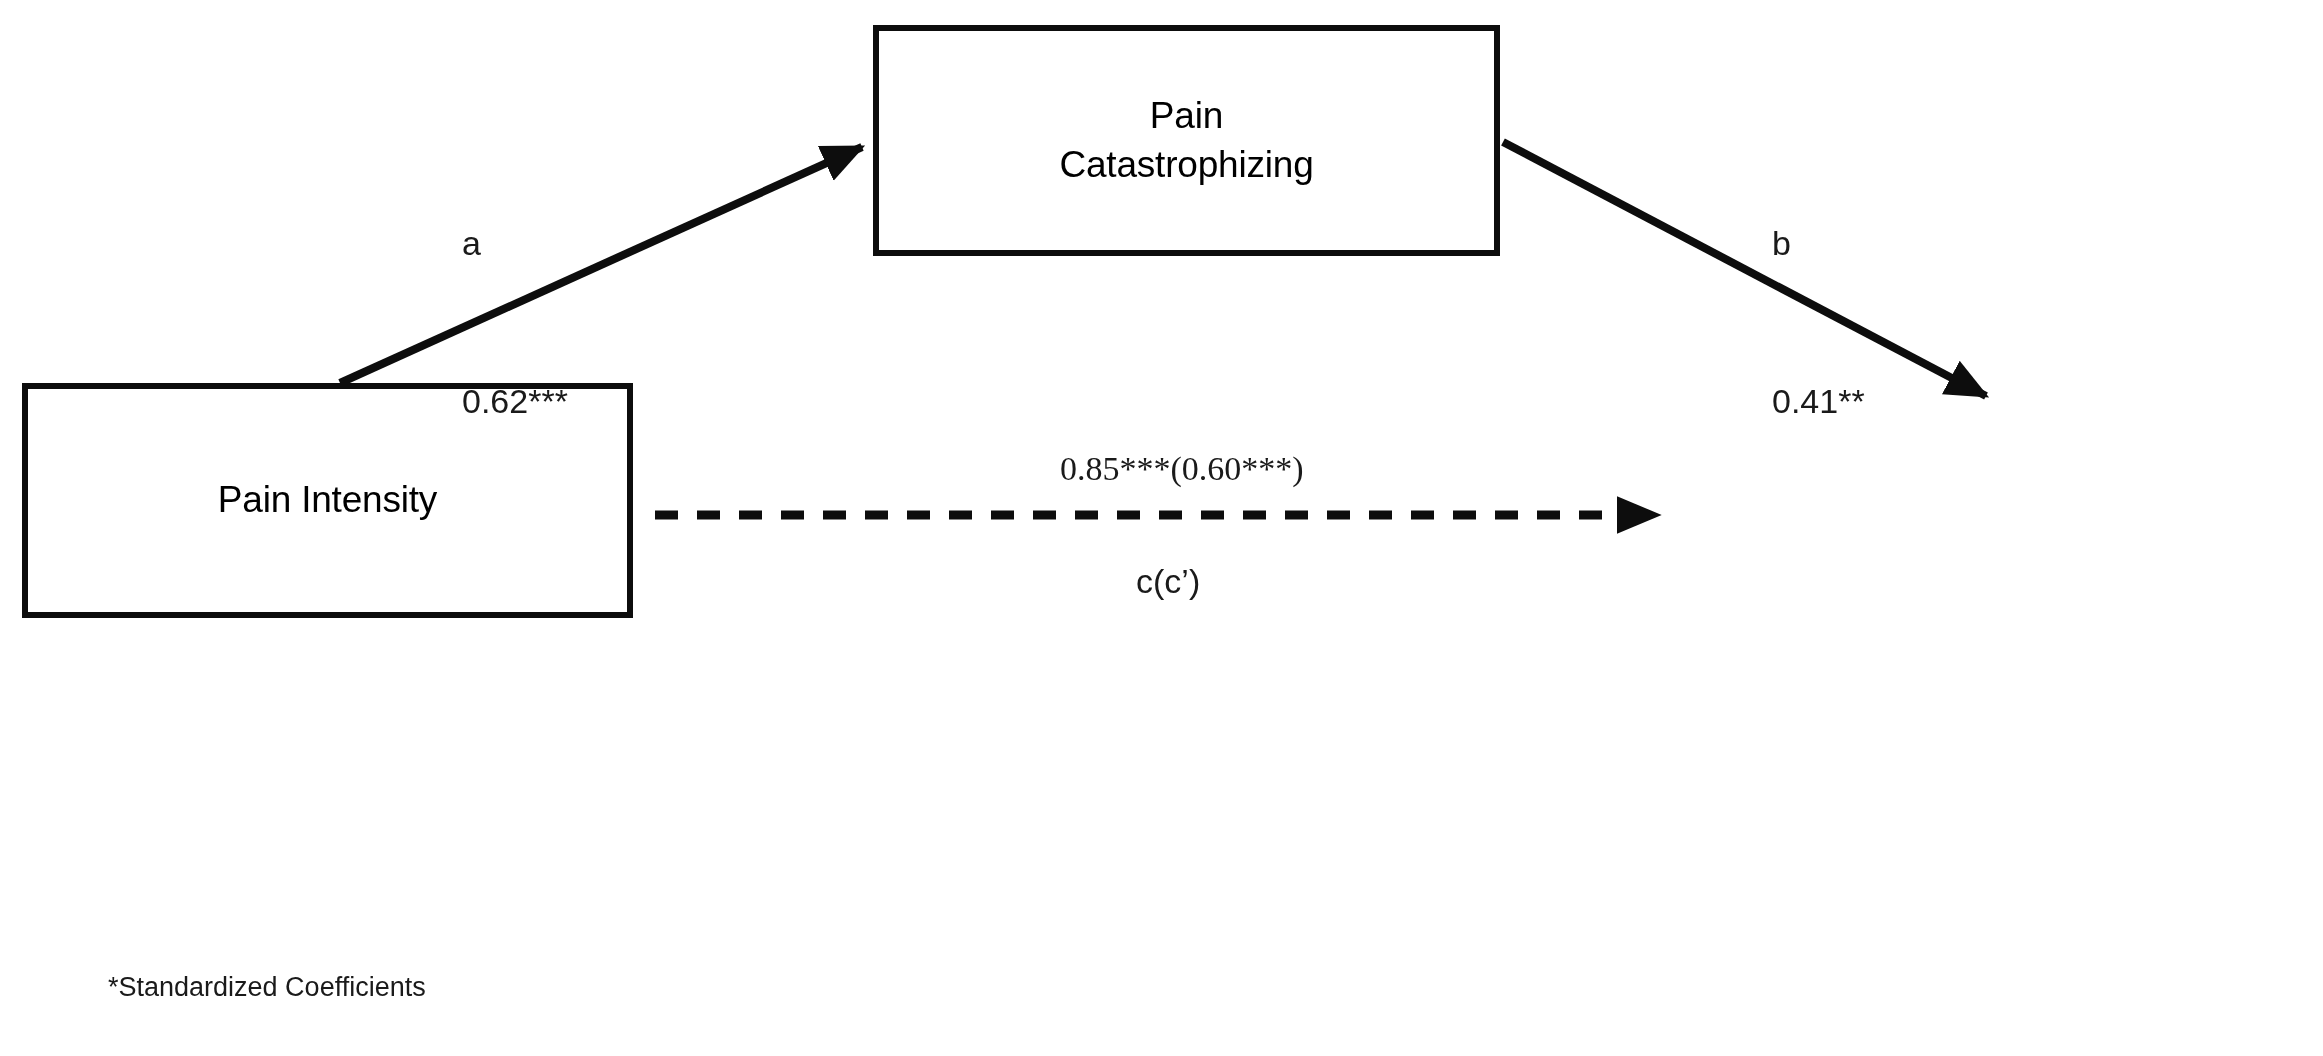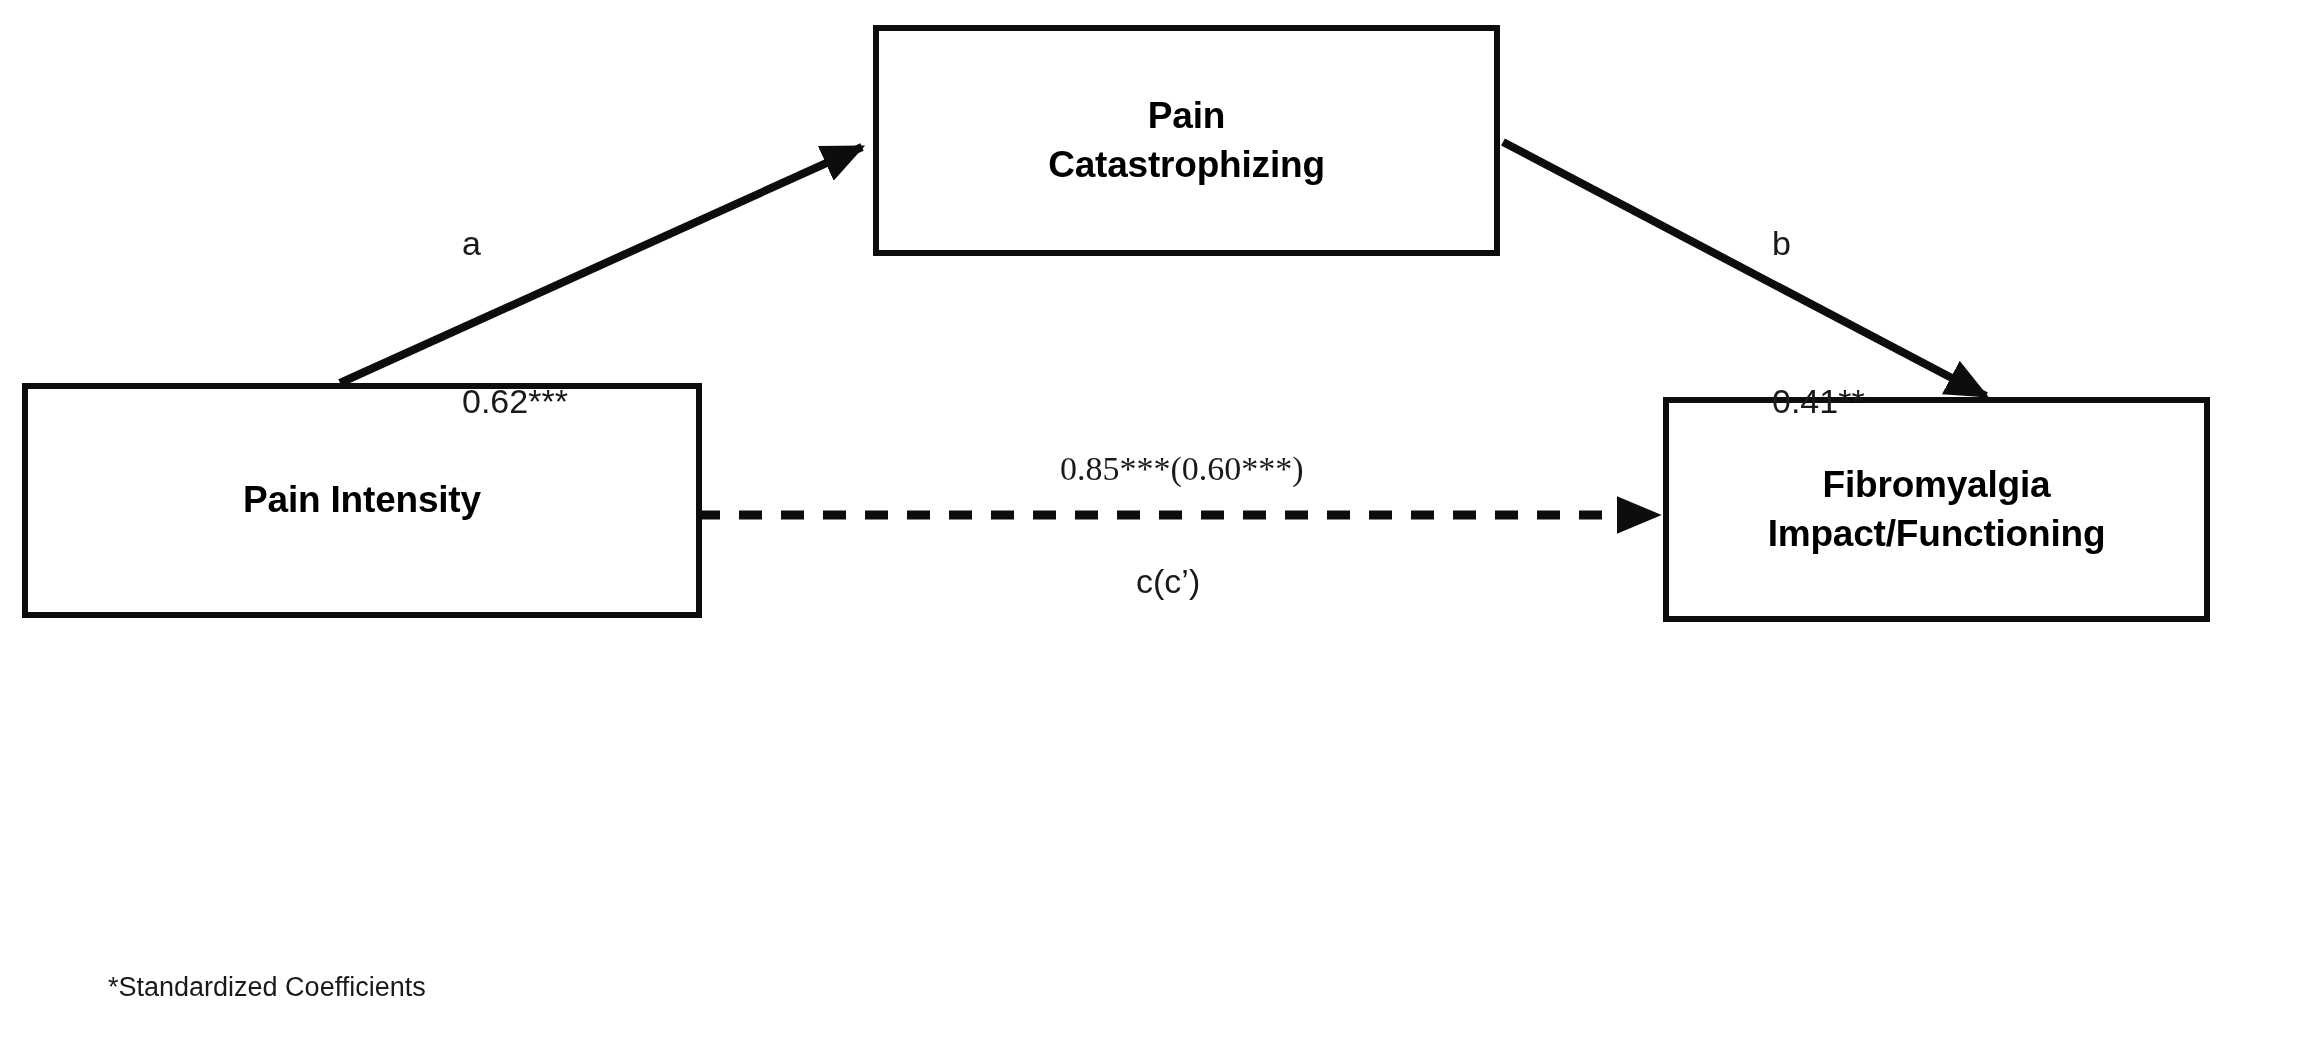--- a/index.html
+++ b/index.html
@@ -28,30 +28,30 @@
     box-sizing: border-box;
     background: #ffffff;
     border: 6px solid #0d0d0d;
     display: flex;
     align-items: center;
     justify-content: center;
     text-align: center;
   }
   .node-label {
     font-family: "Liberation Sans", sans-serif;
-    font-weight: bold;
+    font-weight: normal;
     font-size: 37px;
     line-height: 1.32;
     color: #000000;
     letter-spacing: -0.2px;
     white-space: pre-line;
   }
   #node-pain-intensity {
     left: 22px;  top: 383px;
-    width: 680px; height: 235px;
+    width: 611px; height: 235px;
   }
   #node-pain-catastrophizing {
     left: 873px; top: 25px;
     width: 627px; height: 231px;
   }
   #node-fibromyalgia {
     left: 1663px; top: 397px;
     width: 547px; height: 225px;
   }
   
@@ -117,24 +117,20 @@
 
   <div class="node" id="node-pain-intensity">
     <span class="node-label">Pain Intensity</span>
   </div>
 
   <div class="node" id="node-pain-catastrophizing">
     <span class="node-label">Pain
 Catastrophizing</span>
   </div>
 
-  <div class="node" id="node-fibromyalgia">
-    <span class="node-label">Fibromyalgia
-Impact/Functioning</span>
-  </div>
 
   <div class="path-label" id="label-path-a">
     <div>a</div>
     <div>0.62***</div>
   </div>
 
   <div class="path-label" id="label-path-b">
     <div>b</div>
     <div>0.41**</div>
   </div>

